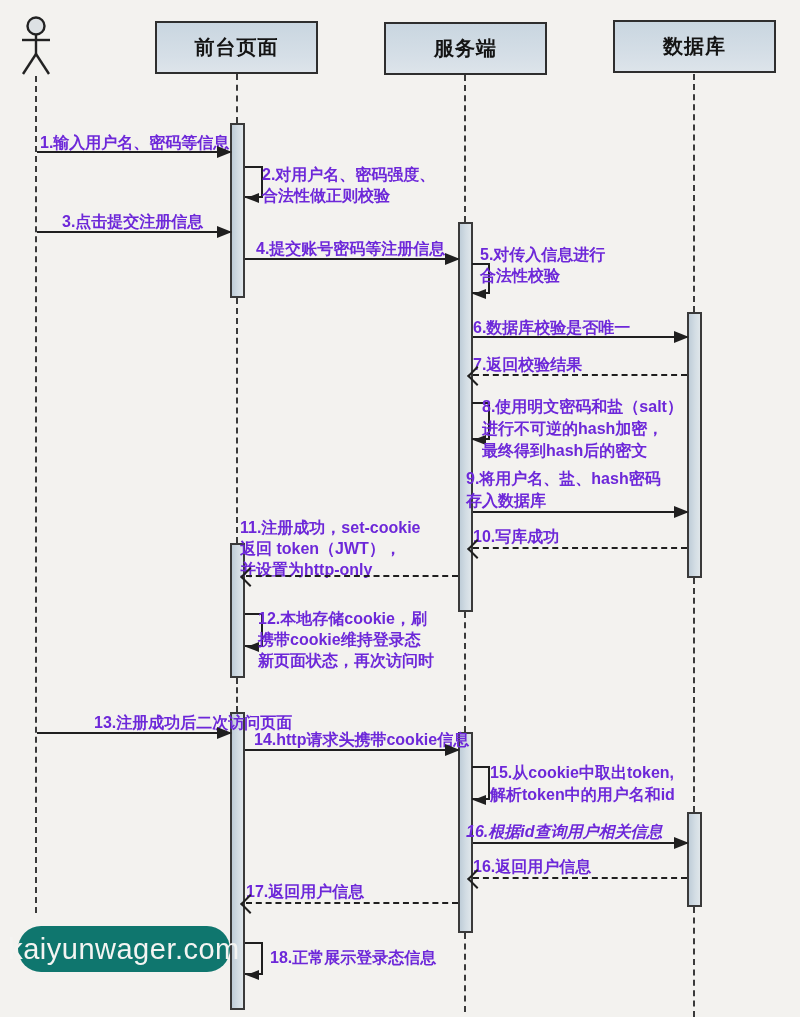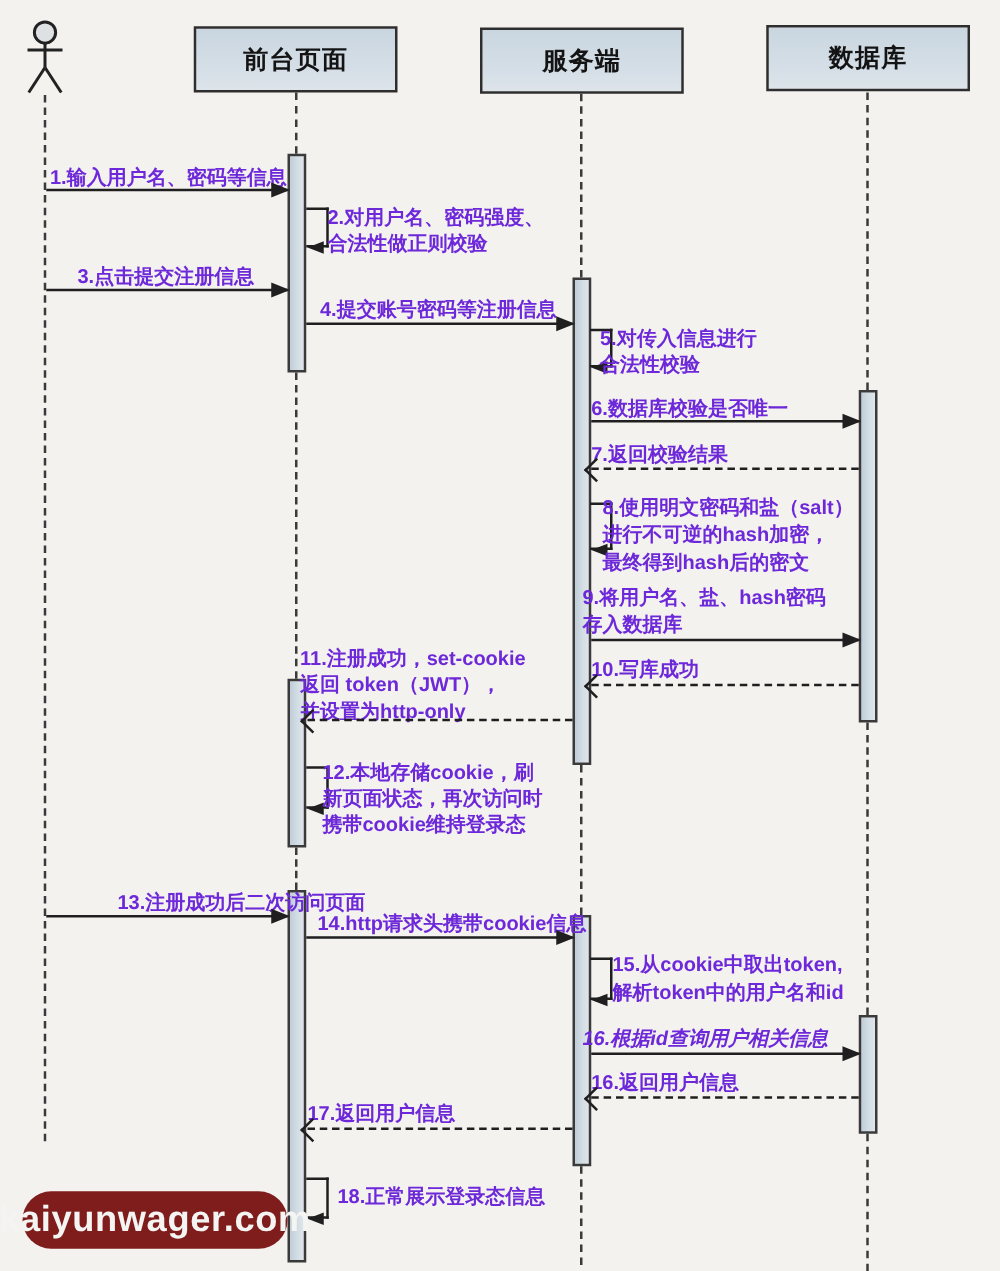--- a/index.html
+++ b/index.html
@@ -94,21 +94,21 @@
       <i class="head-r"></i>
     </div>
 
   <div class="lbl" style="left:256px;top:238px;">4.提交账号密码等注册信息</div>
   <div class="msg" style="left:245px;top:258px;width:213px;">
       <i class="head-r"></i>
     </div>
 
   <div class="loop" style="left:472px;top:263px;height:31px;"></div>
   <i class="loop-arrow" style="left:473px;top:289px;"></i>
-  <div class="lbl c" style="left:480px;top:261px;width:180px;">
+  <div class="lbl c" style="left:480px;top:244px;width:180px;">
     <div>5.对传入信息进行</div>
     <div>合法性校验</div>
   </div>
 
   <div class="lbl c" style="left:473px;top:317px;width:214px;">6.数据库校验是否唯一</div>
   <div class="msg" style="left:473px;top:336px;width:214px;">
       <i class="head-r"></i>
     </div>
 
   <div class="lbl c" style="left:473px;top:354px;width:214px;">7.返回校验结果</div>
@@ -143,22 +143,22 @@
     <div>并设置为http-only</div>
   </div>
   <div class="msg dashed" style="left:246px;top:575px;width:212px;">
       <i class="chev-l"></i>
     </div>
 
   <div class="loop" style="left:245px;top:613px;height:34px;"></div>
   <i class="loop-arrow" style="left:246px;top:642px;"></i>
   <div class="lbl c" style="left:258px;top:608px;width:215px;">
     <div>12.本地存储cookie，刷</div>
+    <div>携带cookie维持登录态</div>
     <div>新页面状态，再次访问时</div>
-    <div>携带cookie维持登录态</div>
   </div>
 
   <div class="lbl" style="left:50px;top:712px;margin-left:44px;">13.注册成功后二次访问页面</div>
   <div class="msg" style="left:37px;top:732px;width:193px;">
       <i class="head-r"></i>
     </div>
 
   <div class="lbl" style="left:254px;top:729px;">14.http请求头携带cookie信息</div>
   <div class="msg" style="left:245px;top:749px;width:213px;">
       <i class="head-r"></i>
@@ -183,17 +183,17 @@
 
   <div class="lbl c" style="left:246px;top:881px;width:224px;">17.返回用户信息</div>
   <div class="msg dashed" style="left:246px;top:902px;width:212px;">
       <i class="chev-l"></i>
     </div>
 
   <div class="loop" style="left:245px;top:942px;height:33px;"></div>
   <i class="loop-arrow" style="left:246px;top:970px;"></i>
   <div class="lbl" style="left:270px;top:947px;">18.正常展示登录态信息</div>
 
-  <div class="wm" style="left:18px;top:953px;width:212px;height:46px;background:#7f1d1d;color:#f4f4f2;font-weight:bold;">
+  <div class="wm" style="left:18px;top:926px;width:212px;height:46px;background:#0f766e;color:#f4f4f2;">
     <span>kaiyunwager.com</span>
   </div>
 
 </div>
 
 </body></html>

